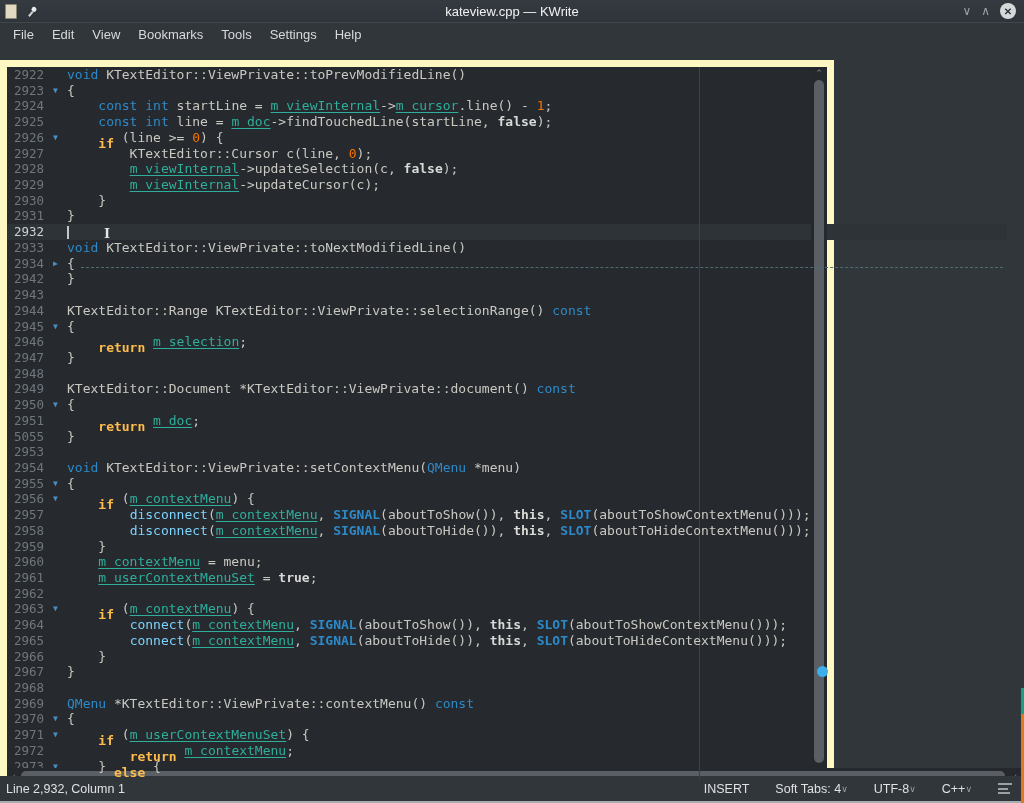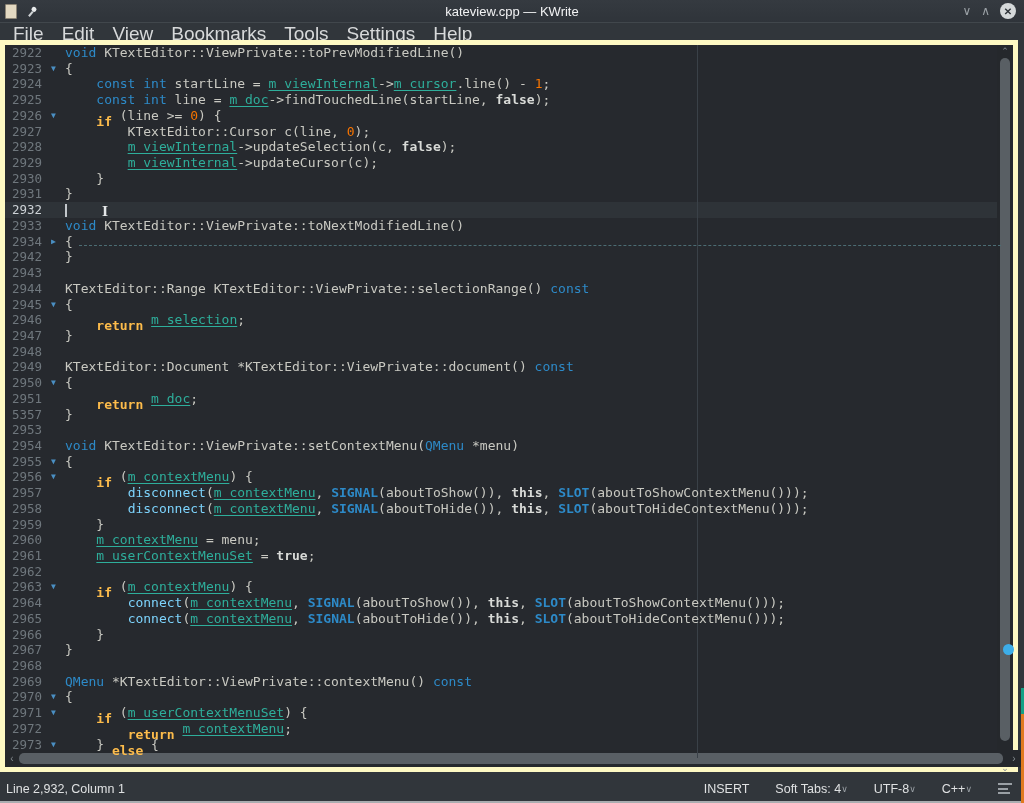--- a/index.html
+++ b/index.html
@@ -24,25 +24,25 @@
   .tb-right { display:flex; align-items:center; gap:10px; padding-right:8px; width:200px;
               justify-content:flex-end; }
   .tb-btn { color:#9ba1a6; font-size:12px; line-height:1; cursor:default; }
   .close-btn { width:16px; height:16px; border-radius:50%; background:#d5d9da; color:#2e3338;
               font-size:10px; font-weight:bold; display:flex; align-items:center;
               justify-content:center; }
 
   
   .menubar { position:absolute; top:24px; left:0; right:0; height:20px; background:#31363b;
              display:flex; align-items:center; padding-left:4px; }
-  .menu-item { color:#d7d9da; font-size:19px; padding:2px 9px; }
-
-  
-  .frame { position:absolute; top:40px; left:0; width:1018px; height:732px;
-           border:5px solid #fef9c3; background:#26292e; }
+  .menu-item { color:#d7d9da; font-size:13px; padding:2px 9px; }
+
+  
+  .frame { position:absolute; top:60px; left:0; width:834px; height:732px;
+           border:7px solid #fef9c3; background:#26292e; }
   .viewport { position:absolute; top:0; left:0; width:1000px; height:713px; overflow:hidden; }
   .rows { position:relative; }
   .row { display:flex; height:15.73px; align-items:stretch; white-space:pre;
          font-family:"DejaVu Sans Mono", monospace; font-size:13px; line-height:15.73px; }
   .row.cur { background:#2e3338; }
   .ln { width:44px; text-align:right; padding-right:7px; color:#6f777d; font-size:12.5px;
         flex:none; }
   .row.cur .ln { color:#cdd2d6; }
   .foldcol { width:16px; flex:none; color:#4a8fc3; font-size:8px; line-height:15.73px;
              text-align:left; padding-left:2px; }
@@ -144,21 +144,21 @@
           <div class="row"><span class="ln">2942</span><span class="foldcol"></span><span class="codecell"><span class="s-n">}</span></span></div>
           <div class="row"><span class="ln">2943</span><span class="foldcol"></span><span class="codecell"></span></div>
           <div class="row"><span class="ln">2944</span><span class="foldcol"></span><span class="codecell"><span class="s-n">KTextEditor::Range KTextEditor::ViewPrivate::selectionRange() </span><span class="s-dt">const</span></span></div>
           <div class="row"><span class="ln">2945</span><span class="foldcol">▼</span><span class="codecell"><span class="s-n">{</span></span></div>
           <div class="row"><span class="ln">2946</span><span class="foldcol"></span><span class="codecell"><span class="s-n">    </span><span class="s-cf">return</span><span class="s-n"> </span><span class="s-mem">m_selection</span><span class="s-n">;</span></span></div>
           <div class="row"><span class="ln">2947</span><span class="foldcol"></span><span class="codecell"><span class="s-n">}</span></span></div>
           <div class="row"><span class="ln">2948</span><span class="foldcol"></span><span class="codecell"></span></div>
           <div class="row"><span class="ln">2949</span><span class="foldcol"></span><span class="codecell"><span class="s-n">KTextEditor::Document *KTextEditor::ViewPrivate::document() </span><span class="s-dt">const</span></span></div>
           <div class="row"><span class="ln">2950</span><span class="foldcol">▼</span><span class="codecell"><span class="s-n">{</span></span></div>
           <div class="row"><span class="ln">2951</span><span class="foldcol"></span><span class="codecell"><span class="s-n">    </span><span class="s-cf">return</span><span class="s-n"> </span><span class="s-mem">m_doc</span><span class="s-n">;</span></span></div>
-          <div class="row"><span class="ln">5357</span><span class="foldcol"></span><span class="codecell"><span class="s-n">}</span></span></div>
+          <div class="row"><span class="ln">5055</span><span class="foldcol"></span><span class="codecell"><span class="s-n">}</span></span></div>
           <div class="row"><span class="ln">2953</span><span class="foldcol"></span><span class="codecell"></span></div>
           <div class="row"><span class="ln">2954</span><span class="foldcol"></span><span class="codecell"><span class="s-dt">void</span><span class="s-n"> KTextEditor::ViewPrivate::setContextMenu(</span><span class="s-dt">QMenu</span><span class="s-n"> *menu)</span></span></div>
           <div class="row"><span class="ln">2955</span><span class="foldcol">▼</span><span class="codecell"><span class="s-n">{</span></span></div>
           <div class="row"><span class="ln">2956</span><span class="foldcol">▼</span><span class="codecell"><span class="s-n">    </span><span class="s-cf">if</span><span class="s-n"> (</span><span class="s-mem">m_contextMenu</span><span class="s-n">) {</span></span></div>
           <div class="row"><span class="ln">2957</span><span class="foldcol"></span><span class="codecell"><span class="s-n">        </span><span class="s-fn">disconnect</span><span class="s-n">(</span><span class="s-mem">m_contextMenu</span><span class="s-n">, </span><span class="s-mac">SIGNAL</span><span class="s-n">(aboutToShow()), </span><span class="s-kw">this</span><span class="s-n">, </span><span class="s-mac">SLOT</span><span class="s-n">(aboutToShowContextMenu()));</span></span></div>
           <div class="row"><span class="ln">2958</span><span class="foldcol"></span><span class="codecell"><span class="s-n">        </span><span class="s-fn">disconnect</span><span class="s-n">(</span><span class="s-mem">m_contextMenu</span><span class="s-n">, </span><span class="s-mac">SIGNAL</span><span class="s-n">(aboutToHide()), </span><span class="s-kw">this</span><span class="s-n">, </span><span class="s-mac">SLOT</span><span class="s-n">(aboutToHideContextMenu()));</span></span></div>
           <div class="row"><span class="ln">2959</span><span class="foldcol"></span><span class="codecell"><span class="s-n">    }</span></span></div>
           <div class="row"><span class="ln">2960</span><span class="foldcol"></span><span class="codecell"><span class="s-n">    </span><span class="s-mem">m_contextMenu</span><span class="s-n"> = menu;</span></span></div>
           <div class="row"><span class="ln">2961</span><span class="foldcol"></span><span class="codecell"><span class="s-n">    </span><span class="s-mem">m_userContextMenuSet</span><span class="s-n"> = </span><span class="s-kw">true</span><span class="s-n">;</span></span></div>
           <div class="row"><span class="ln">2962</span><span class="foldcol"></span><span class="codecell"></span></div>

